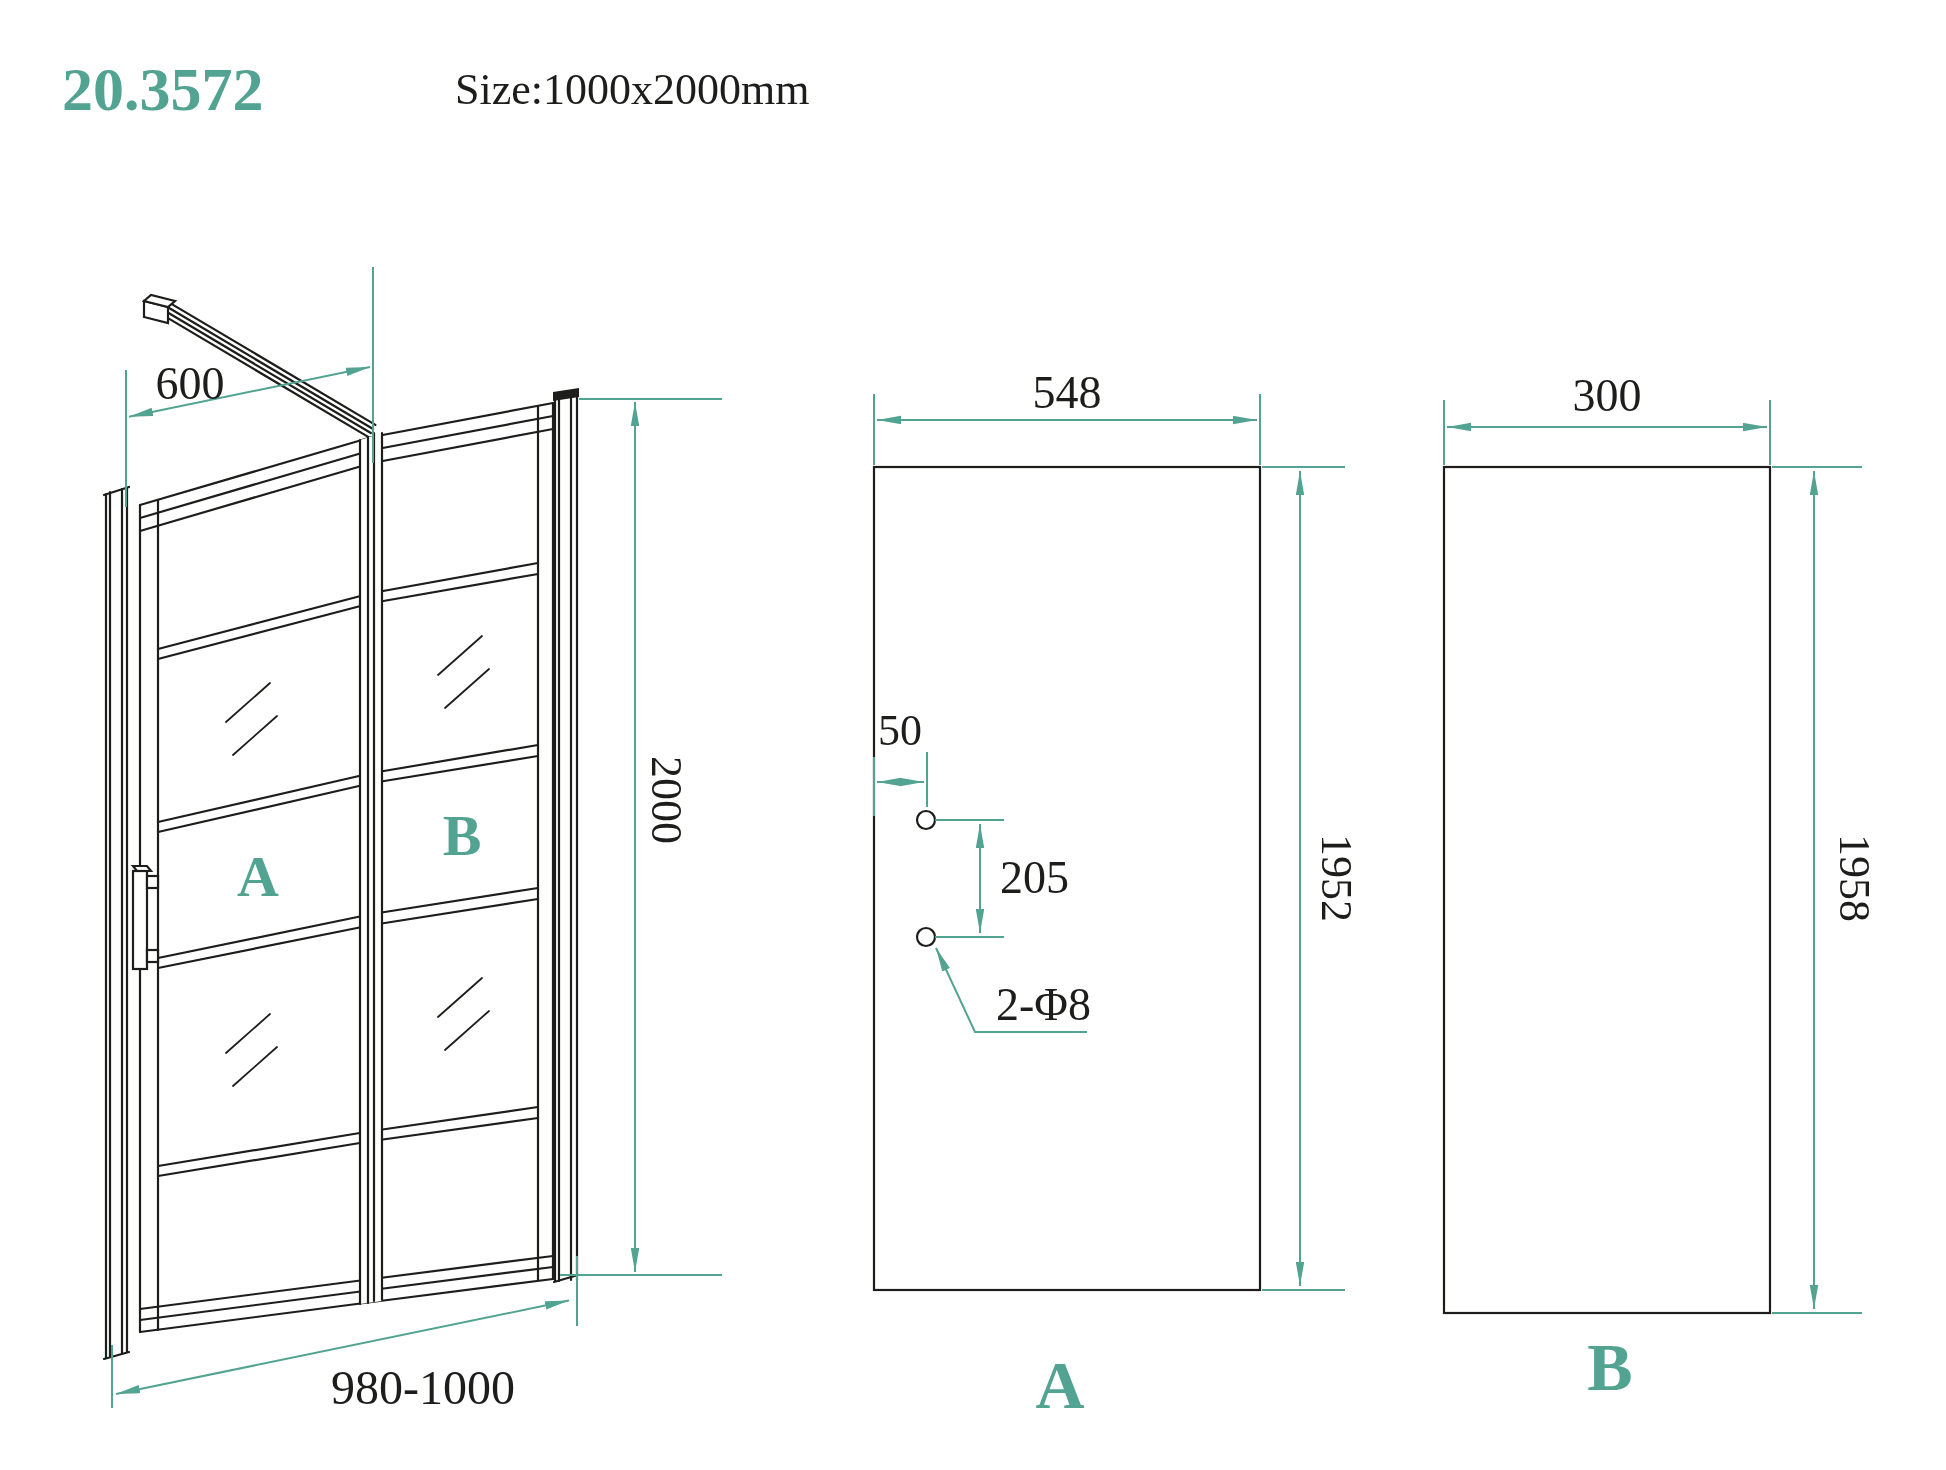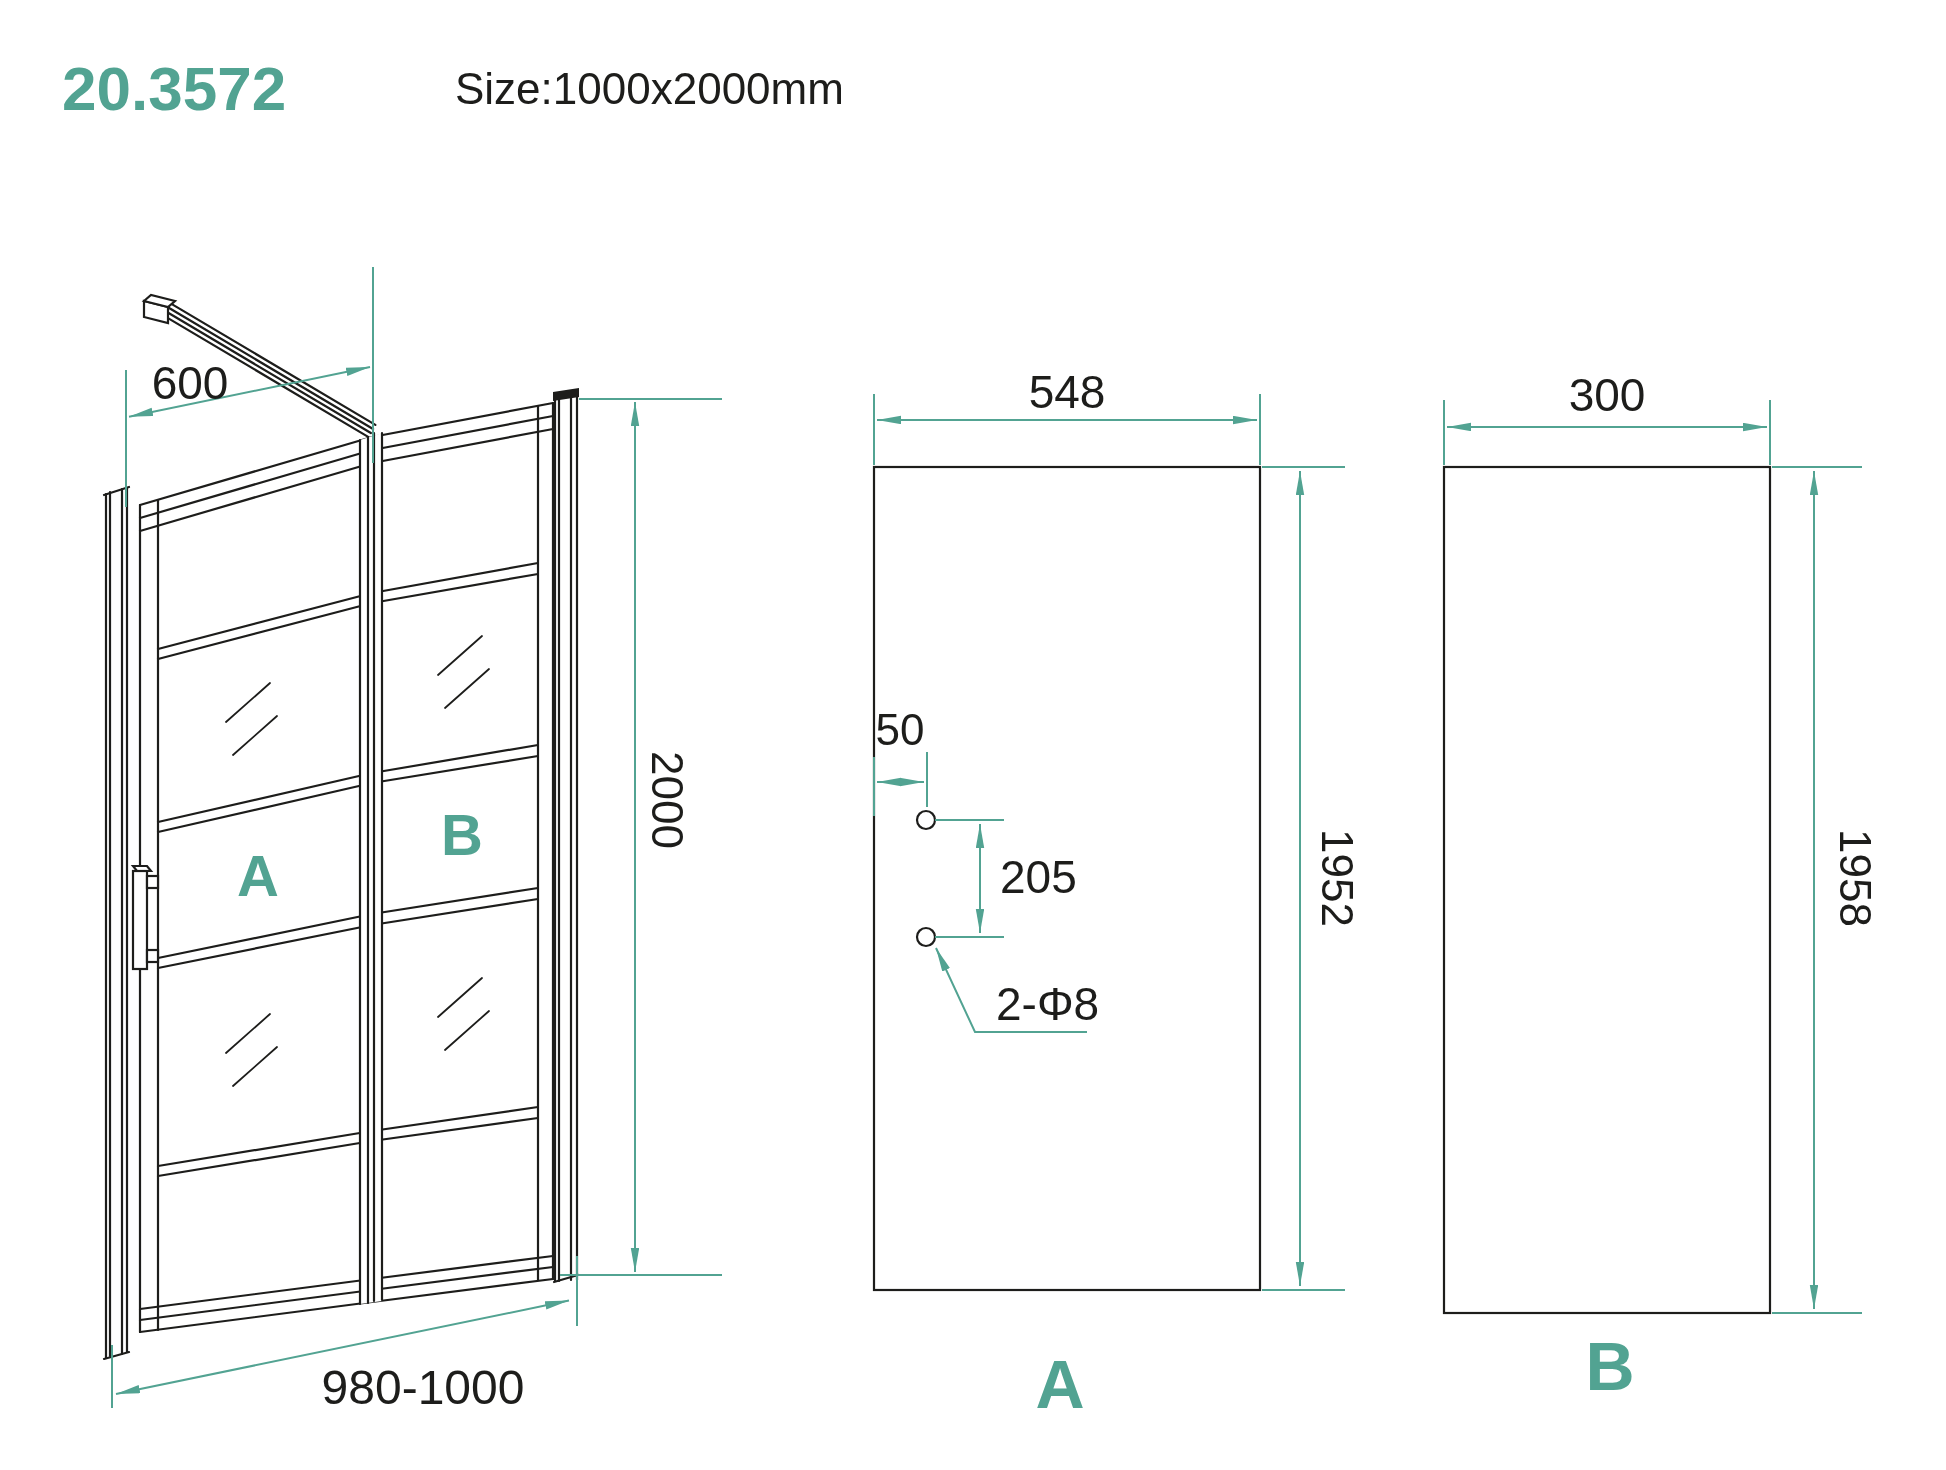--- a/index.html
+++ b/index.html
@@ -1,20 +1,20 @@
 <!DOCTYPE html>
 <html><head>
 <meta charset="utf-8">
 <style>
   html,body{margin:0;padding:0;background:#ffffff;}
   .canvas{
     position:relative;
     width:1946px;height:1470px;
     background:#ffffff;
-    font-family:Liberation Sans, sans-serif;
+    font-family:Liberation Serif, serif;
     overflow:hidden;
   }
   svg{position:absolute;left:0;top:0;}
   .blk{stroke:#1d1d1b;stroke-width:2.2;fill:none;stroke-linecap:round;}
   .blkthin{stroke:#1d1d1b;stroke-width:1.8;fill:none;stroke-linecap:round;}
   .teal{stroke:#52a392;stroke-width:2;fill:none;}
   .whitefill{fill:#ffffff;stroke:#1d1d1b;stroke-width:2.2;}
   .darkfill{fill:#1d1d1b;stroke:none;}
   .dimtxt{fill:#1d1d1b;font-size:46px;}
   .dimtxt-s{fill:#1d1d1b;font-size:44px;}

